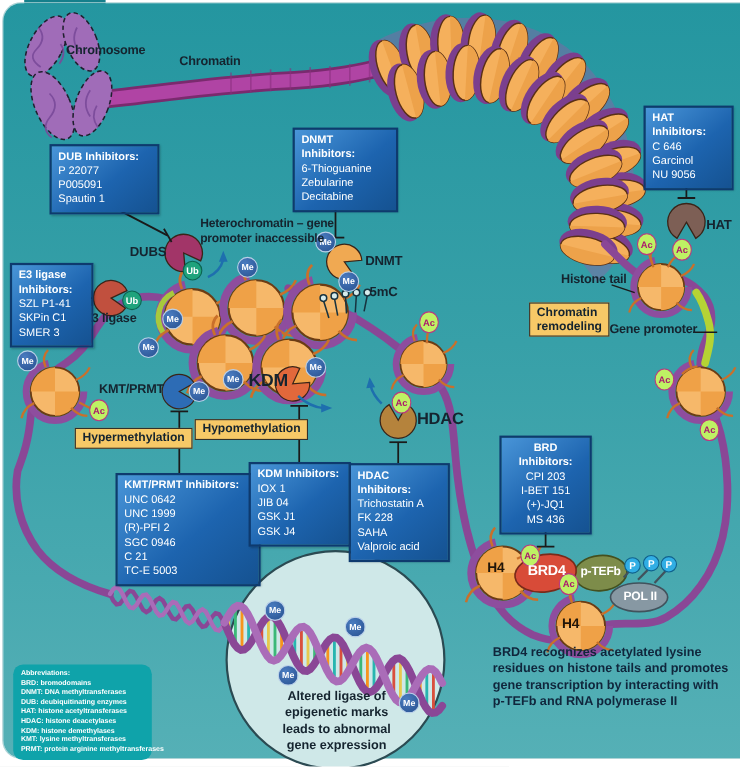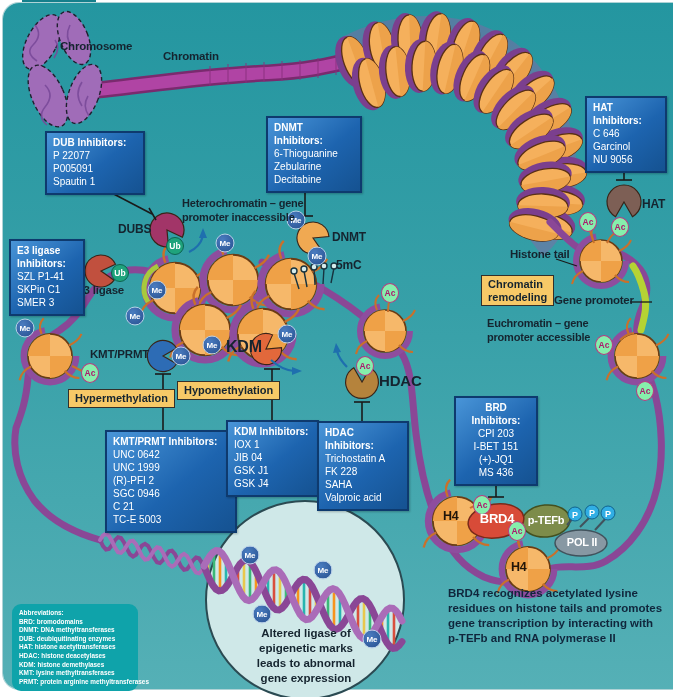--- a/index.html
+++ b/index.html
@@ -14,21 +14,21 @@
   .lbl.white{color:#fff;}
   .bluebox{position:absolute;background:linear-gradient(140deg,#4995d8 0%,#1d64af 55%,#155291 100%);
            border:2px solid #0e3a6e;color:#fff;padding:3px 6px 5px 6px;z-index:6;box-shadow:1px 1px 2px rgba(0,0,0,.25);}
   .bluebox .t{font-weight:bold;font-size:10px;line-height:13px;}
   .bluebox .l{font-size:10px;line-height:13px;}
   .yellowbox{position:absolute;background:#f7c967;border:1.5px solid #33302a;color:#15242f;
              font-weight:bold;font-size:11px;padding:2px 6px;z-index:6;line-height:12.5px;white-space:nowrap;}
   .chip{position:absolute;transform:translate(-50%,-50%);border-radius:50%;display:flex;align-items:center;
         justify-content:center;font-weight:bold;z-index:5;box-sizing:border-box;}
   .chip.me{width:19px;height:19px;background:radial-gradient(circle at 35% 30%,#4a7cc0,#27508f);color:#fff;border:1.5px solid #b9cfe8;font-size:8px;}
-  .chip.ac{width:18px;height:20px;background:#86efac;color:#ab1a6d;border:1.5px solid #b93a80;font-size:8.5px;}
+  .chip.ac{width:18px;height:20px;background:#bef264;color:#ab1a6d;border:1.5px solid #b93a80;font-size:8.5px;}
   .chip.ub{width:18px;height:18px;background:#1fa37c;color:#fff;border:1.5px solid #0c6450;font-size:8.5px;}
   .chip.p{width:15px;height:15px;background:#31aee4;color:#fff;border:1.5px solid #10628d;font-size:9px;}
   .caption{position:absolute;font-weight:bold;z-index:6;color:#15242f;}
   #circle-caption{left:245px;top:626px;width:122px;text-align:center;font-size:11.5px;line-height:15px;}
   #brd4-caption{left:448px;top:586px;width:228px;font-size:11.5px;line-height:15px;color:#10263c;}
   #abbrev{position:absolute;left:12px;top:604px;width:126px;background:#0fa3aa;border-radius:9px;
           padding:5px 7px;color:#fff;z-index:6;box-sizing:border-box;}
   #abbrev .t{font-weight:bold;font-size:6.4px;line-height:8.6px;}
   #abbrev .l{font-weight:bold;font-size:6.4px;line-height:8.6px;white-space:nowrap;}
 </style>
@@ -260,24 +260,20 @@
   <div class="lbl" style="left:118px;top:222px;font-size:12px;">DUBS</div>
   <div class="lbl two" style="left:182px;top:196px;width:130px;font-size:11px;">
     <div>Heterochromatin – gene</div>
     <div>promoter inaccessible</div>
   </div>
   <div class="lbl" style="left:332px;top:230px;font-size:12px;">DNMT</div>
   <div class="lbl" style="left:336px;top:258px;font-size:12px;">5mC</div>
   <div class="lbl" style="left:642px;top:197px;font-size:12px;">HAT</div>
   <div class="lbl" style="left:510px;top:248px;">Histone tail</div>
   <div class="lbl" style="left:554px;top:294px;">Gene promoter</div>
-  <div class="lbl two" style="left:487px;top:316px;width:130px;font-size:11px;">
-    <div>Euchromatin – gene</div>
-    <div>promoter accessible</div>
-  </div>
   <div class="lbl" style="left:76px;top:284px;">E3 ligase</div>
   <div class="lbl" style="left:90px;top:348px;">KMT/PRMT</div>
   <div class="lbl" style="left:226px;top:338px;font-size:16px;">KDM</div>
   <div class="lbl" style="left:379px;top:372px;font-size:15px;">HDAC</div>
   <div class="lbl" style="left:443px;top:509px;font-size:12.5px;color:#21160a;">H4</div>
   <div class="lbl" style="left:511px;top:560px;font-size:12.5px;color:#21160a;">H4</div>
   <div class="lbl white" style="left:468px;top:511px;width:58px;text-align:center;font-size:13px;">BRD4</div>
   <div class="lbl white" style="left:521px;top:514px;width:50px;text-align:center;font-size:11px;">p-TEFb</div>
   <div class="lbl white" style="left:556px;top:536px;width:52px;text-align:center;font-size:11px;">POL II</div>
 

